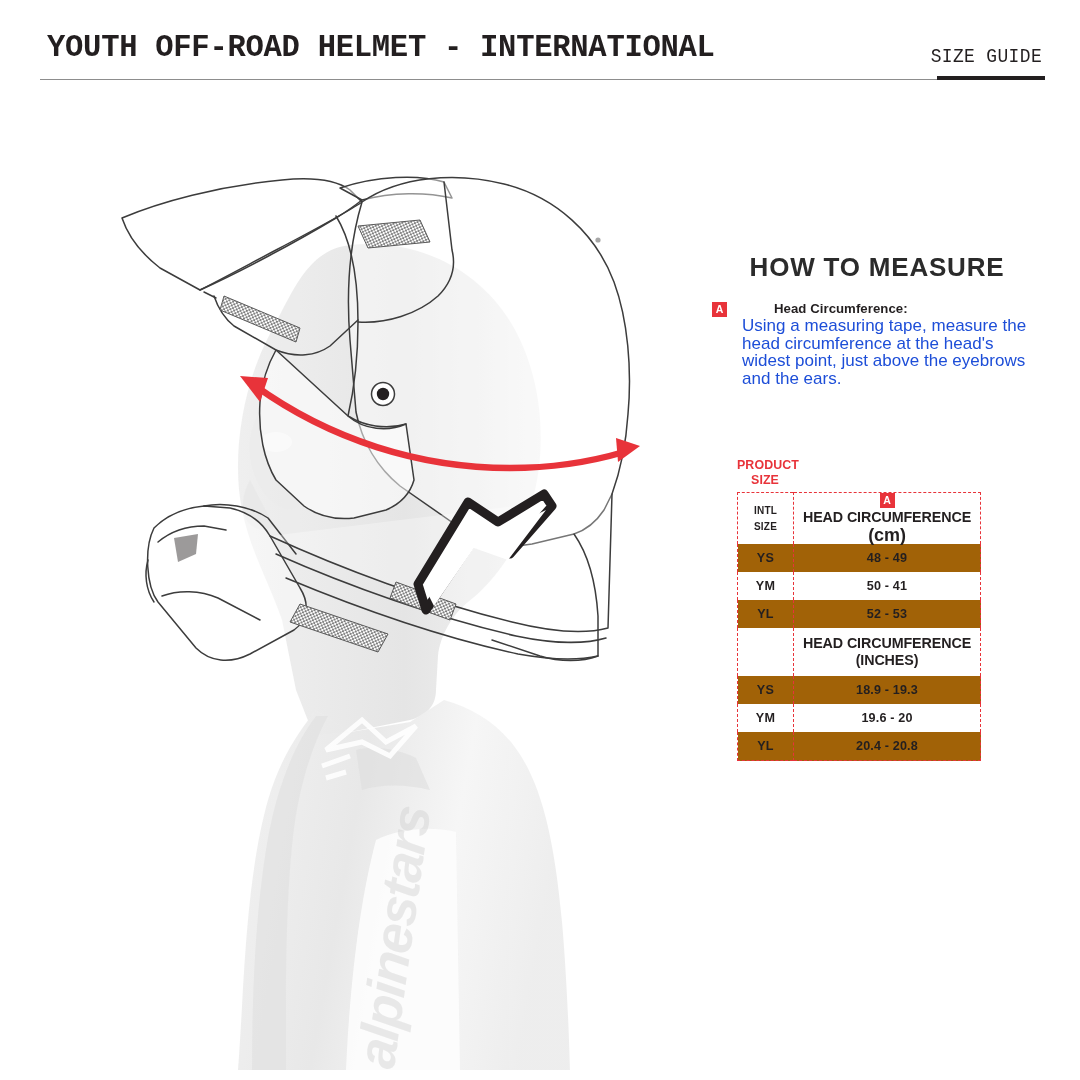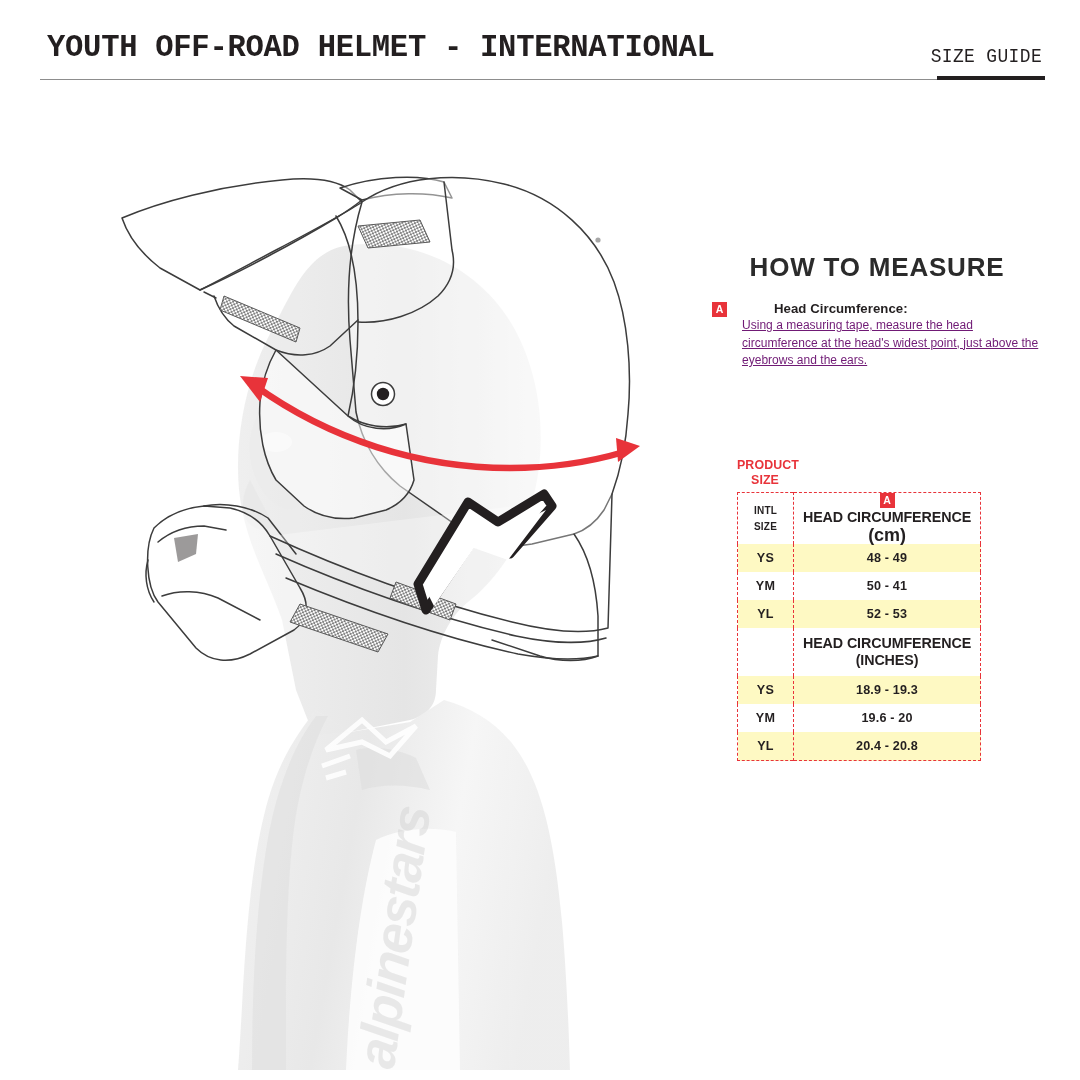--- a/index.html
+++ b/index.html
@@ -115,26 +115,25 @@
   }
   #measure-label {
     font-size: 13.2px;
     font-weight: bold;
     color: #231f20;
     line-height: 17px;
     letter-spacing: 0.05px;
     padding-left: 32px;
   }
   #measure-desc {
-    font-size: 12px;
-    color: #701a75;
+    font-size: 17px;
+    color: #1d4ed8;
     line-height: 17.6px;
     letter-spacing: 0.02px;
     max-width: 300px;
-    text-decoration: underline;
   }
 
   
   #size-table-wrap {
     position: absolute;
     left: 737px;
     top: 458px;
     width: 241px;
   }
   #col-headers {
@@ -163,21 +162,21 @@
     border-right: 1px dashed #e8333a;
     padding: 0;
     text-align: center;
     vertical-align: middle;
     color: #231f20;
   }
   #size-table td:last-child { border-right: none; }
   .c-size { width: 55px; }
   .c-val  { width: 186px; }
 
-  .row-shaded td { background: #fef9c3; }
+  .row-shaded td { background: #a16207; }
   .row-plain  td { background: #ffffff; }
 
   .subhead-cell {
     font-size: 14.3px;
     font-weight: bold;
     line-height: 17.5px;
     height: 48px;
     letter-spacing: -0.1px;
   }
   .subhead-cell .unit { font-size: 18px; }

